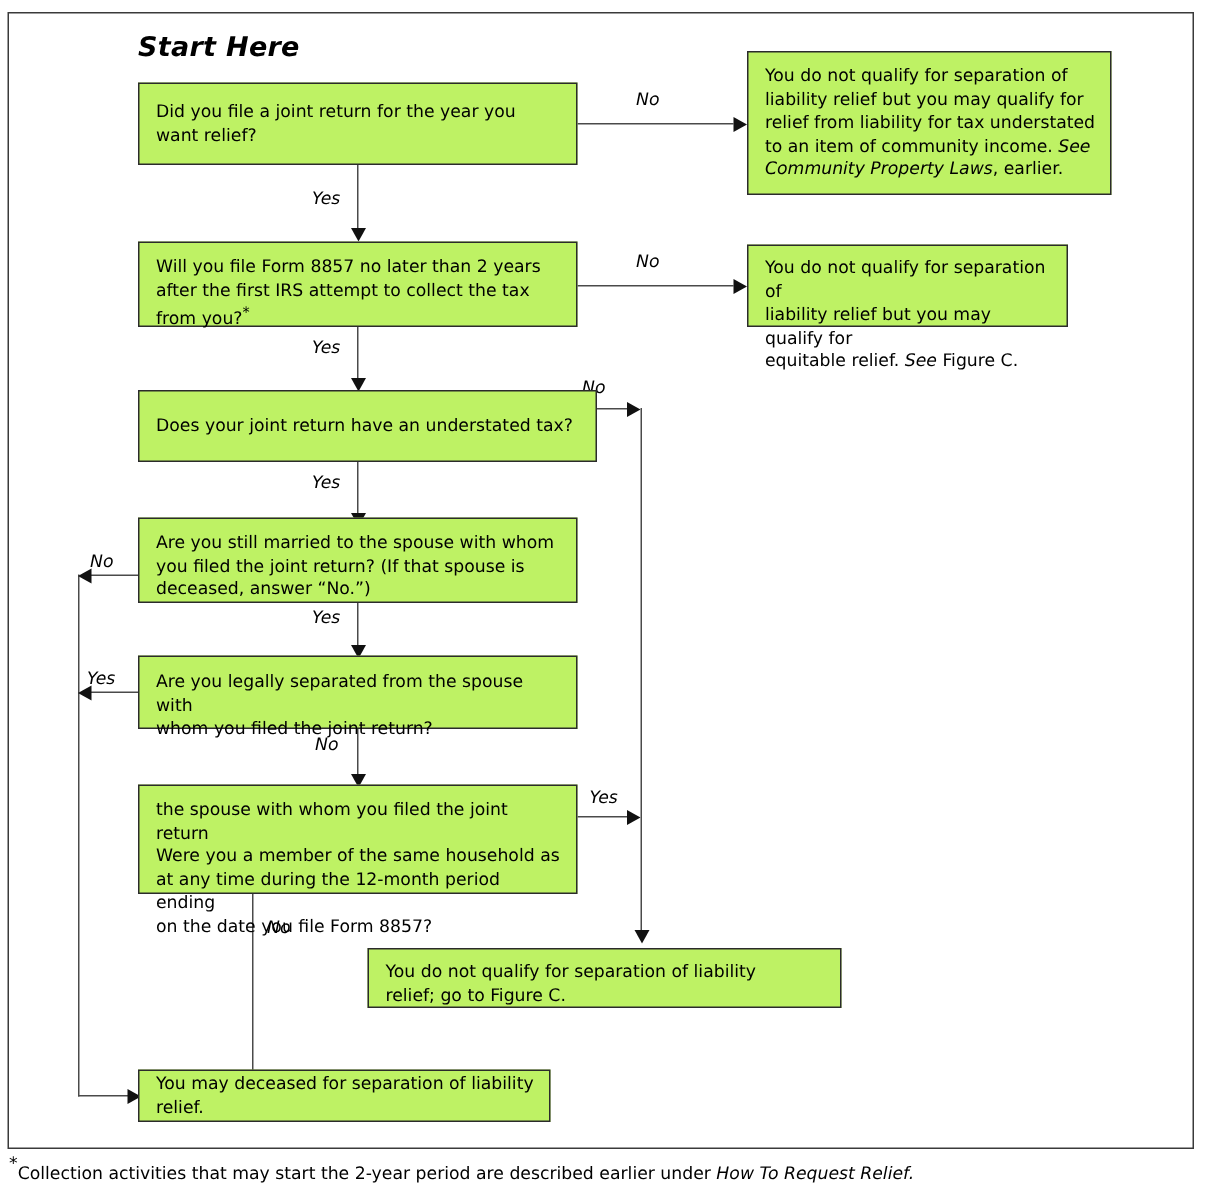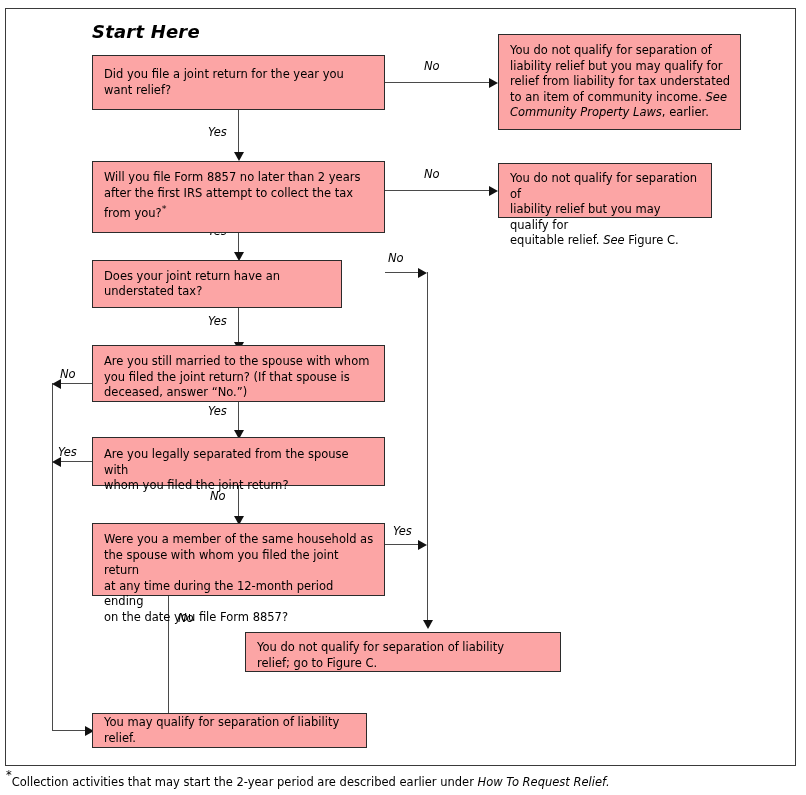--- a/index.html
+++ b/index.html
@@ -22,21 +22,21 @@
     left:5px; top:8px;
     width:791px; height:758px;
     border:1px solid #3a3a3a;
     box-sizing:border-box;
   }
   
   .node{
     position:absolute;
     box-sizing:border-box;
     border:1px solid #2b2b2b;
-    background:#fca5a5;
+    background:#bef264;
     font-size:11.5px;
     line-height:15.5px;
     padding:6px 9px 6px 11px;
     z-index:5;
   }
   .node.center{
     display:flex;
     align-items:center;
   }
   .node .txt{display:block;}
@@ -133,41 +133,41 @@
     <span class="txt"><span>liability relief </span><b>but</b><span> you may qualify for</span></span>
     <span class="txt">relief from liability for tax understated</span>
     <span class="txt"><span>to an item of community income. </span><em>See</em></span>
     <span class="txt"><em>Community Property Laws</em><span>, earlier.</span></span>
   </div>
 
   <div class="vline" style="left:238px; top:110px; height:48px;"></div>
   <div class="arrow-down" style="left:234px; top:152px;"></div>
   <div class="elabel" style="left:208px; top:125px;">Yes</div>
 
-  <div class="node" style="left:92px; top:161px; width:293px; height:72px; padding-top:8px;">
+  <div class="node" style="left:92px; top:161px; width:293px; height:57px; padding-top:8px;">
     <span class="txt">Will you file Form 8857 no later than 2 years</span>
     <span class="txt">after the first IRS attempt to collect the tax</span>
     <span class="txt"><span>from you?</span><sup>*</sup></span>
   </div>
 
   <div class="hline" style="left:385px; top:190px; width:104px;"></div>
   <div class="arrow-right" style="left:489px; top:186px;"></div>
   <div class="elabel" style="left:424px; top:167px;">No</div>
 
   <div class="node" style="left:498px; top:163px; width:214px; height:55px; padding-top:7px;">
     <span class="txt">You do not qualify for separation of</span>
     <span class="txt"><span>liability relief </span><b>but</b><span> you may qualify for</span></span>
     <span class="txt"><span>equitable relief. </span><em>See</em><span> Figure C.</span></span>
   </div>
 
   <div class="vline" style="left:238px; top:218px; height:40px;"></div>
   <div class="arrow-down" style="left:234px; top:252px;"></div>
   <div class="elabel" style="left:208px; top:224px;">Yes</div>
 
-  <div class="node center" style="left:92px; top:260px; width:250px; height:48px;align-items:center;">
+  <div class="node center" style="left:92px; top:260px; width:306px; height:48px;align-items:center;">
     <span class="txt">Does your joint return have an understated tax?</span>
   </div>
 
   <div class="hline" style="left:385px; top:272px; width:34px;"></div>
   <div class="arrow-right" style="left:418px; top:268px;"></div>
   <div class="elabel" style="left:388px; top:251px;">No</div>
 
   <div class="vline" style="left:427px; top:272px; height:354px;"></div>
   <div class="arrow-down" style="left:423px; top:620px;"></div>
 
@@ -200,40 +200,40 @@
 
   <div class="hline" style="left:60px; top:461px; width:32px;"></div>
   <div class="arrow-left" style="left:52px; top:457px;"></div>
   <div class="elabel" style="left:58px; top:445px;">Yes</div>
 
   <div class="vline" style="left:238px; top:486px; height:36px;"></div>
   <div class="arrow-down" style="left:234px; top:516px;"></div>
   <div class="elabel" style="left:210px; top:489px;">No</div>
 
   <div class="node" style="left:92px; top:523px; width:293px; height:73px; padding-top:8px;">
+    <span class="txt">the spouse with whom you filed the joint return</span>
     <span class="txt">Were you a member of the same household as</span>
-    <span class="txt">the spouse with whom you filed the joint return</span>
     <span class="txt">at any time during the 12-month period ending</span>
     <span class="txt">on the date you file Form 8857?</span>
   </div>
 
   <div class="hline" style="left:385px; top:544px; width:34px;"></div>
   <div class="arrow-right" style="left:418px; top:540px;"></div>
   <div class="elabel" style="left:393px; top:524px;">Yes</div>
 
   <div class="vline" style="left:168px; top:596px; height:128px;"></div>
   <div class="arrow-down" style="left:164px; top:718px;"></div>
   <div class="elabel" style="left:178px; top:611px;">No</div>
 
   <div class="node" style="left:245px; top:632px; width:316px; height:40px; padding-top:7px;">
     <span class="txt">You do not qualify for separation of liability</span>
     <span class="txt">relief; go to Figure C.</span>
   </div>
 
   <div class="node center" style="left:92px; top:713px; width:275px; height:35px;">
-    <span class="txt">You may qualify for separation of liability relief.</span>
+    <span class="txt">You may deceased for separation of liability relief.</span>
   </div>
 
   <div class="footnote">
     <span class="star">*</span><span>Collection activities that may start the 2-year period are described earlier under </span><em>How To Request Relief.</em>
   </div>
 
 </div>
 
 </body></html>

